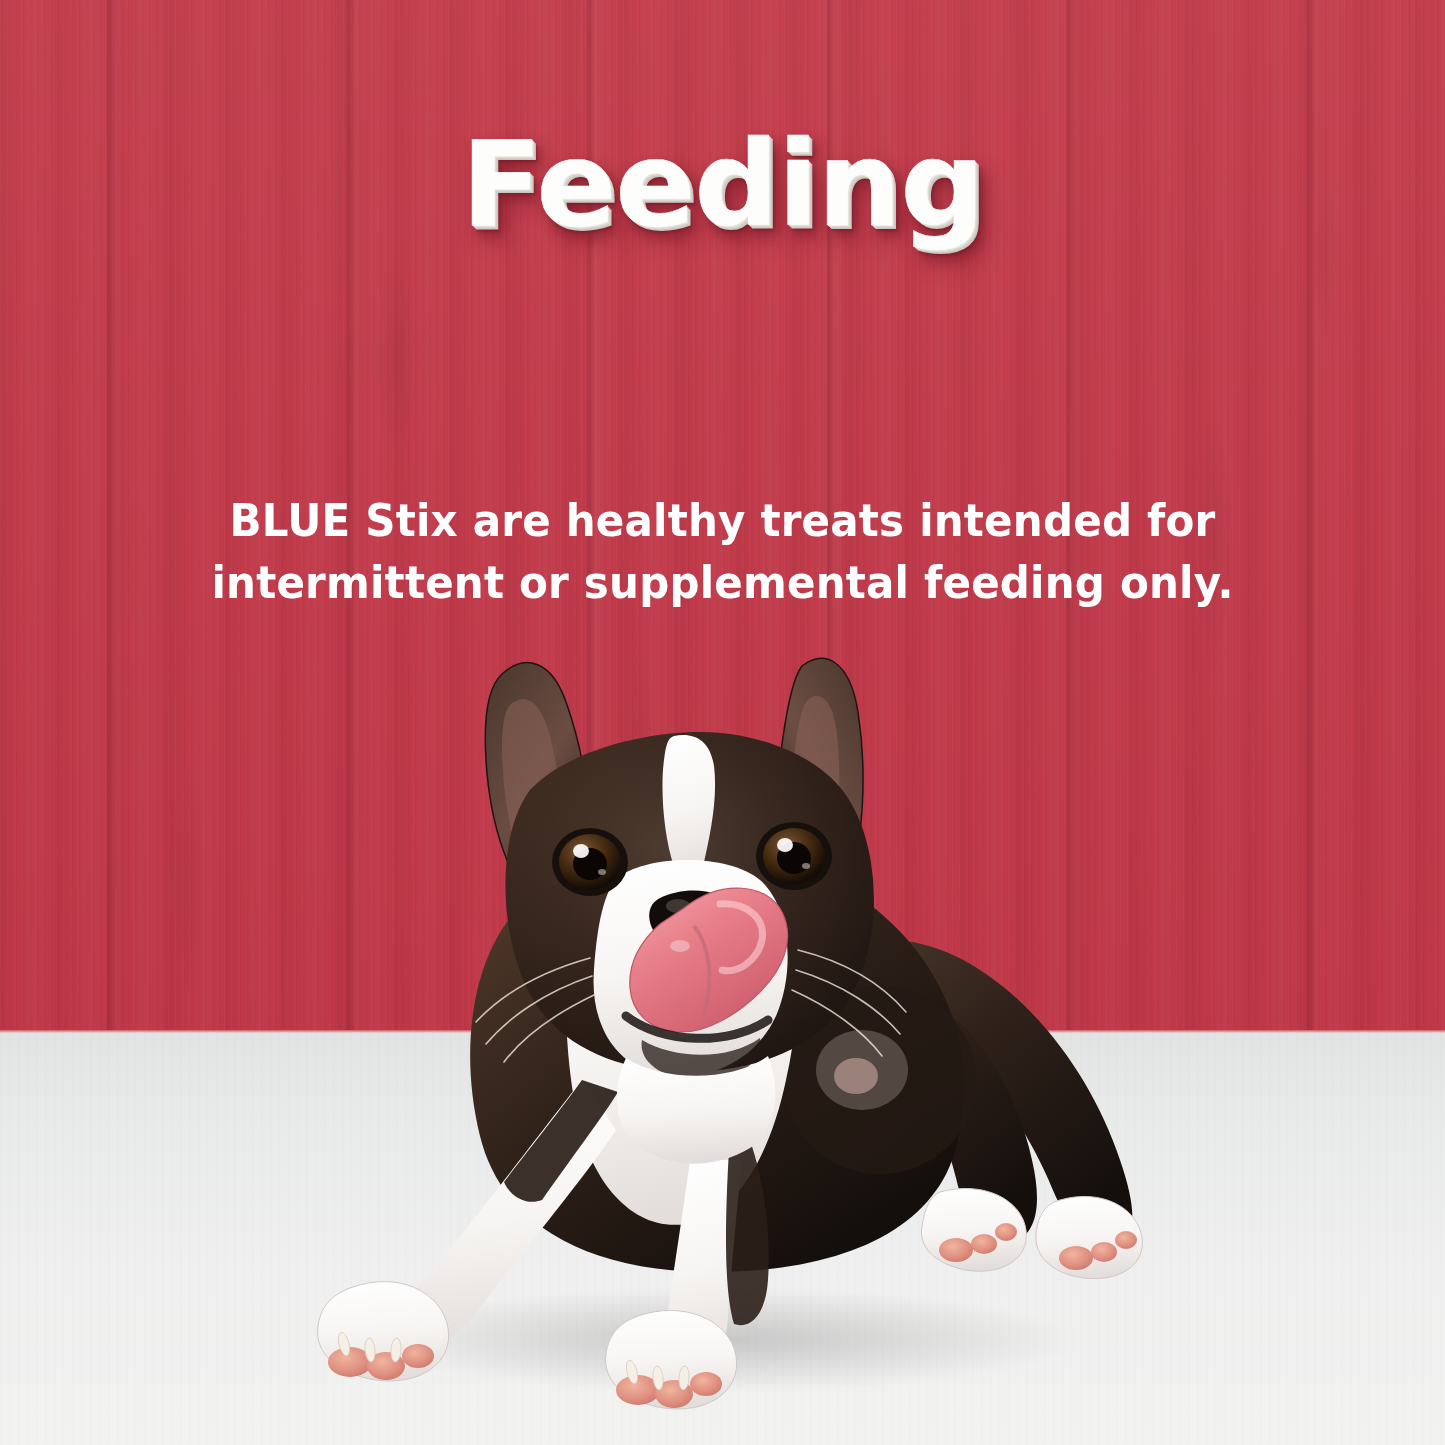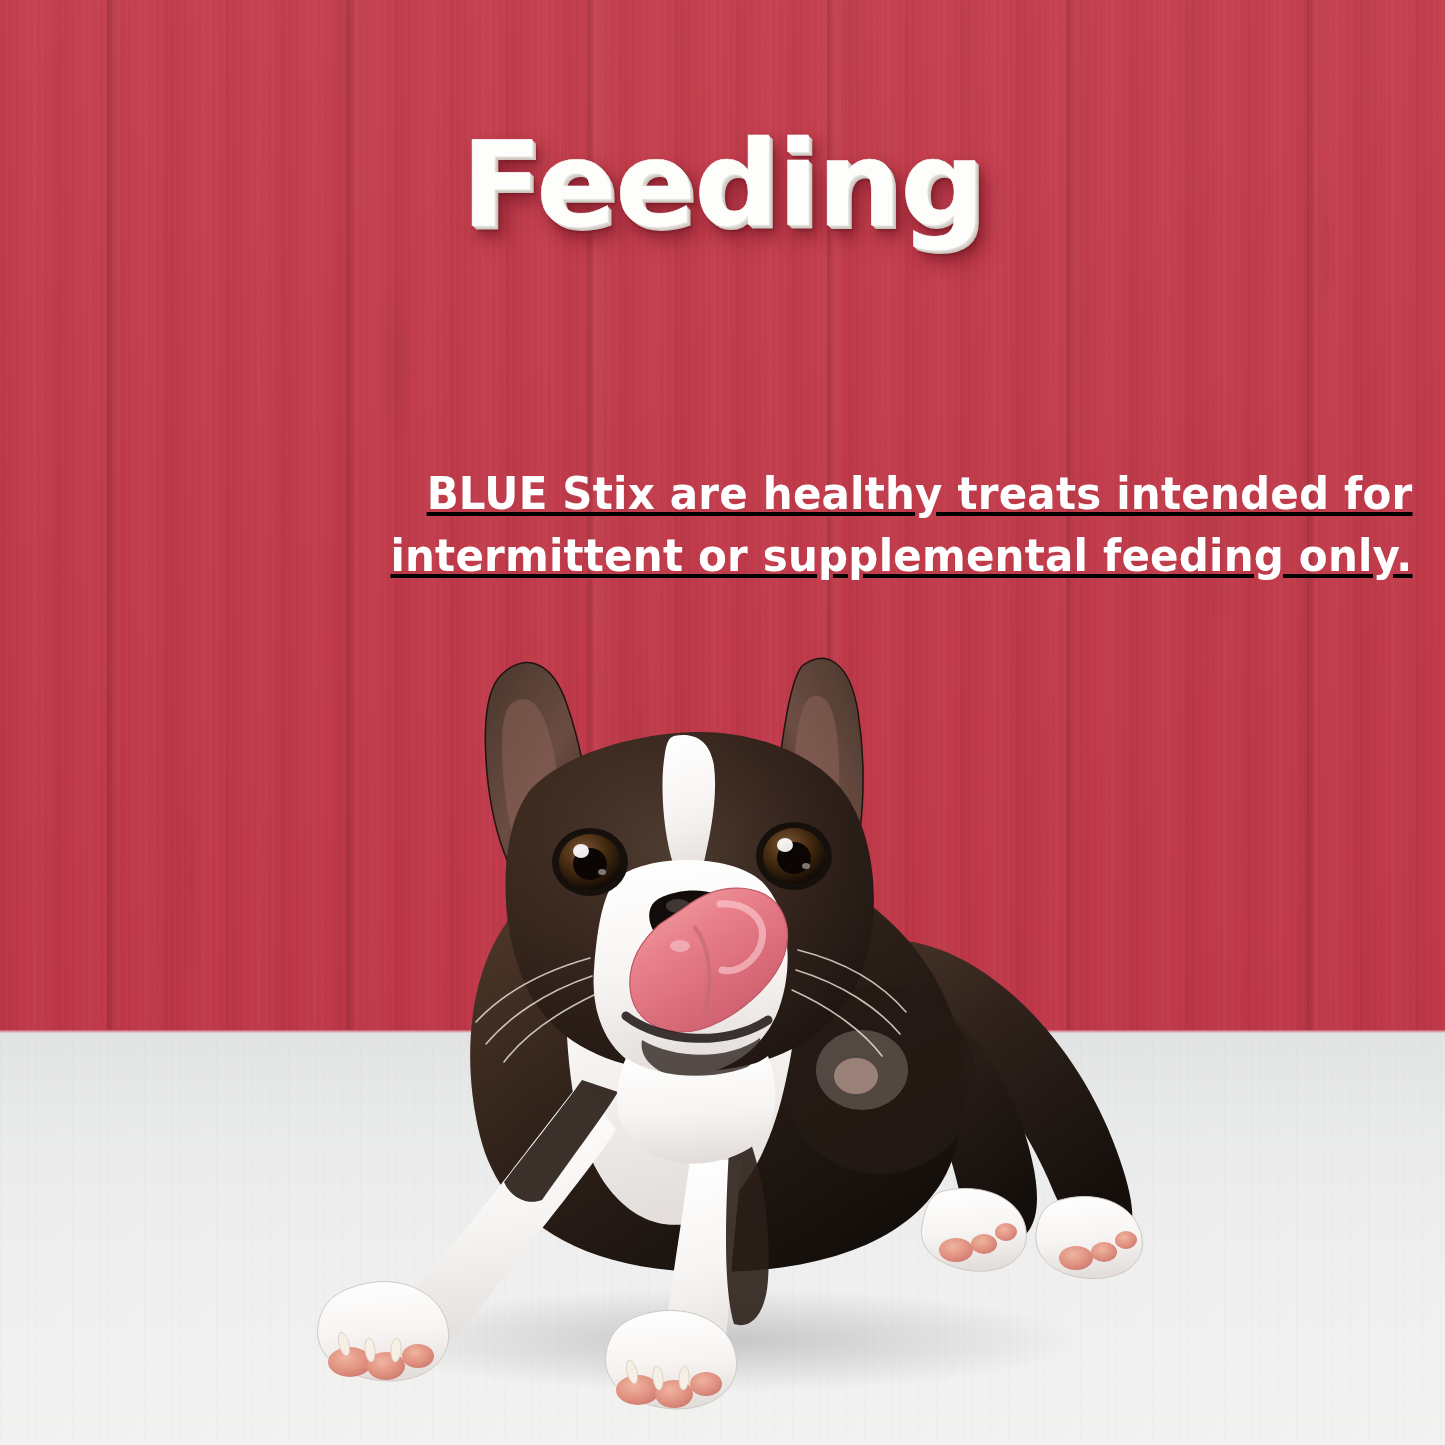--- a/index.html
+++ b/index.html
@@ -113,25 +113,24 @@
        5px 6px 2px rgba(120,25,38,0.55),
        7px 9px 12px rgba(120,25,38,0.60),
       10px 14px 22px rgba(110,20,34,0.45);
     -webkit-text-stroke: 0.5px #fdfdfb;
   }
 
   
   .subtitle-block {
     position: absolute;
     left: 0;
-    top: 463px;
-    width: 1445px;
-    text-align: right;
+    top: 490px;
+    width: 1445px;
+    text-align: center;
     z-index: 5;
-    text-decoration: underline;
   }
   .subtitle-line {
     display: block;
     font-family: "DejaVu Sans", sans-serif;
     font-weight: 700;
     font-size: 44px;
     line-height: 62px;
     letter-spacing: 0.2px;
     color: #ffffff;
     transform: scaleX(0.955);

